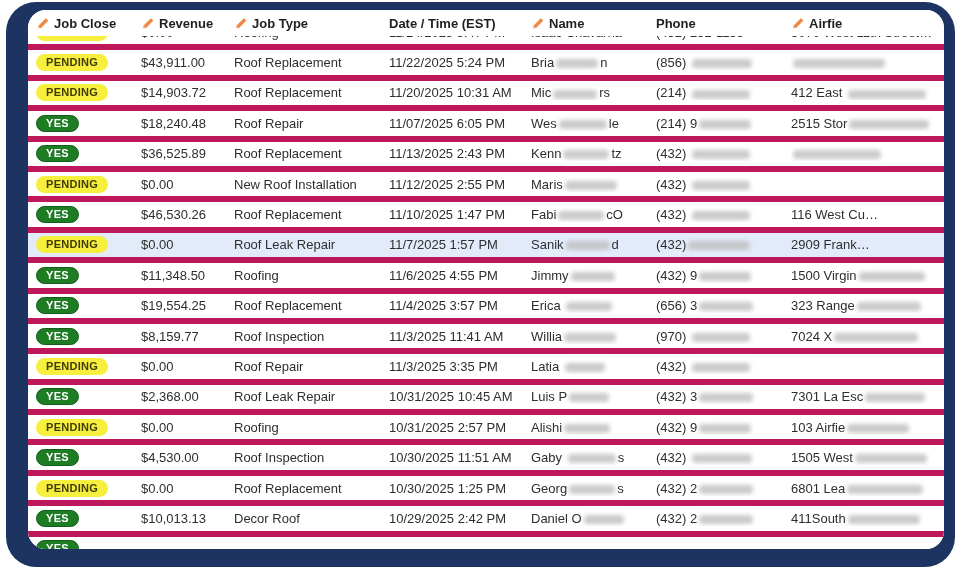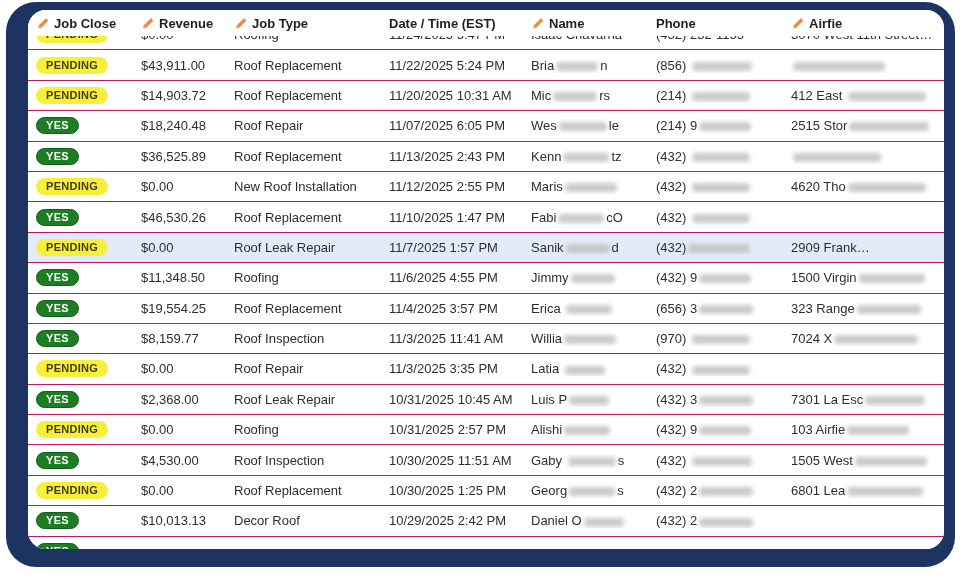--- a/index.html
+++ b/index.html
@@ -9,21 +9,21 @@
          background:#1d3463;border-radius:30px;}
   .card{position:absolute;left:22px;top:8px;width:916px;height:539px;
         background:#ffffff;border-radius:18px;overflow:hidden;}
   .grid-row{display:grid;grid-template-columns:105px 93px 155px 142px 125px 135px 1fr;
             align-items:center;padding-left:8px;box-sizing:border-box;}
   .header-row{height:26px;background:#ffffff;position:relative;z-index:5;}
   .hcell{display:flex;align-items:center;gap:5px;font-size:13px;font-weight:700;
          color:#1f1f1f;white-space:nowrap;overflow:hidden;}
   .hcell svg{flex:0 0 auto;}
   .rows-viewport{position:absolute;left:0;top:26px;right:0;bottom:0;overflow:hidden;}
-  .row{height:30.4px;border-bottom:1px solid #be185d;background:#ffffff;}
+  .row{height:30.4px;border-bottom:6px solid #be185d;background:#ffffff;}
   .row.first{margin-top:-16px;}
   .row.highlight{background:#e3ebfa;}
   .cell{font-size:13px;color:#2e2e2e;white-space:nowrap;overflow:hidden;
         text-overflow:ellipsis;padding-right:10px;}
   .badge{display:inline-block;font-size:11px;font-weight:700;letter-spacing:.3px;
          padding:3px 10px;border-radius:10px;line-height:1;}
   .badge.pending{background:#f7ef3e;color:#3f3d05;}
   .badge.yes{background:#1d7d23;color:#ffffff;border:1.5px solid #145c19;padding:2px 9px;}
   .blur{display:inline-block;height:9px;border-radius:4px;background:#bdbdbd;
         filter:blur(2.3px);opacity:.8;vertical-align:middle;margin:0 2px;}
@@ -122,29 +122,29 @@
           <div class="cell"><span>(432) </span><span class="blur" style="width: 58px;"></span></div>
           <div class="cell"><span class="blur" style="width: 88px;"></span></div>
         </div>
         <div class="grid-row row">
           <div class="cell"><span class="badge pending">PENDING</span></div>
           <div class="cell">$0.00</div>
           <div class="cell">New Roof Installation</div>
           <div class="cell">11/12/2025 2:55 PM</div>
           <div class="cell"><span>Maris</span><span class="blur" style="width: 52px;"></span></div>
           <div class="cell"><span>(432) </span><span class="blur" style="width: 58px;"></span></div>
-          <div class="cell"><span>4620 Tho</span><span class="blur" style="width: 78px;"></span></div>
         </div>
         <div class="grid-row row">
           <div class="cell"><span class="badge yes">YES</span></div>
           <div class="cell">$46,530.26</div>
           <div class="cell">Roof Replacement</div>
           <div class="cell">11/10/2025 1:47 PM</div>
           <div class="cell"><span>Fabi</span><span class="blur" style="width: 46px;"></span><span>cO</span></div>
           <div class="cell"><span>(432) </span><span class="blur" style="width: 58px;"></span></div>
+          <div class="cell"><span>116 West Cu</span><span class="blur" style="width: 66px;"></span></div>
         </div>
         <div class="grid-row row highlight">
           <div class="cell"><span class="badge pending">PENDING</span></div>
           <div class="cell">$0.00</div>
           <div class="cell">Roof Leak Repair</div>
           <div class="cell">11/7/2025 1:57 PM</div>
           <div class="cell"><span>Sanik</span><span class="blur" style="width: 44px;"></span><span>d</span></div>
           <div class="cell"><span>(432)</span><span class="blur" style="width: 62px;"></span></div>
           <div class="cell"><span>2909 Frank</span><span class="blur" style="width: 74px;"></span></div>
         </div>
@@ -219,20 +219,21 @@
           <div class="cell"><span>(432) 2</span><span class="blur" style="width: 54px;"></span></div>
           <div class="cell"><span>6801 Lea</span><span class="blur" style="width: 76px;"></span></div>
         </div>
         <div class="grid-row row">
           <div class="cell"><span class="badge yes">YES</span></div>
           <div class="cell">$10,013.13</div>
           <div class="cell">Decor Roof</div>
           <div class="cell">10/29/2025 2:42 PM</div>
           <div class="cell"><span>Daniel O</span><span class="blur" style="width: 40px;"></span></div>
           <div class="cell"><span>(432) 2</span><span class="blur" style="width: 54px;"></span></div>
+          <div class="cell"><span>411South</span><span class="blur" style="width: 72px;"></span></div>
         </div>
         <div class="grid-row row">
           <div class="cell"><span class="badge yes">YES</span></div>
           <div class="cell"></div>
           <div class="cell"></div>
           <div class="cell"></div>
           <div class="cell"></div>
           <div class="cell"></div>
           <div class="cell"></div>
         </div>

